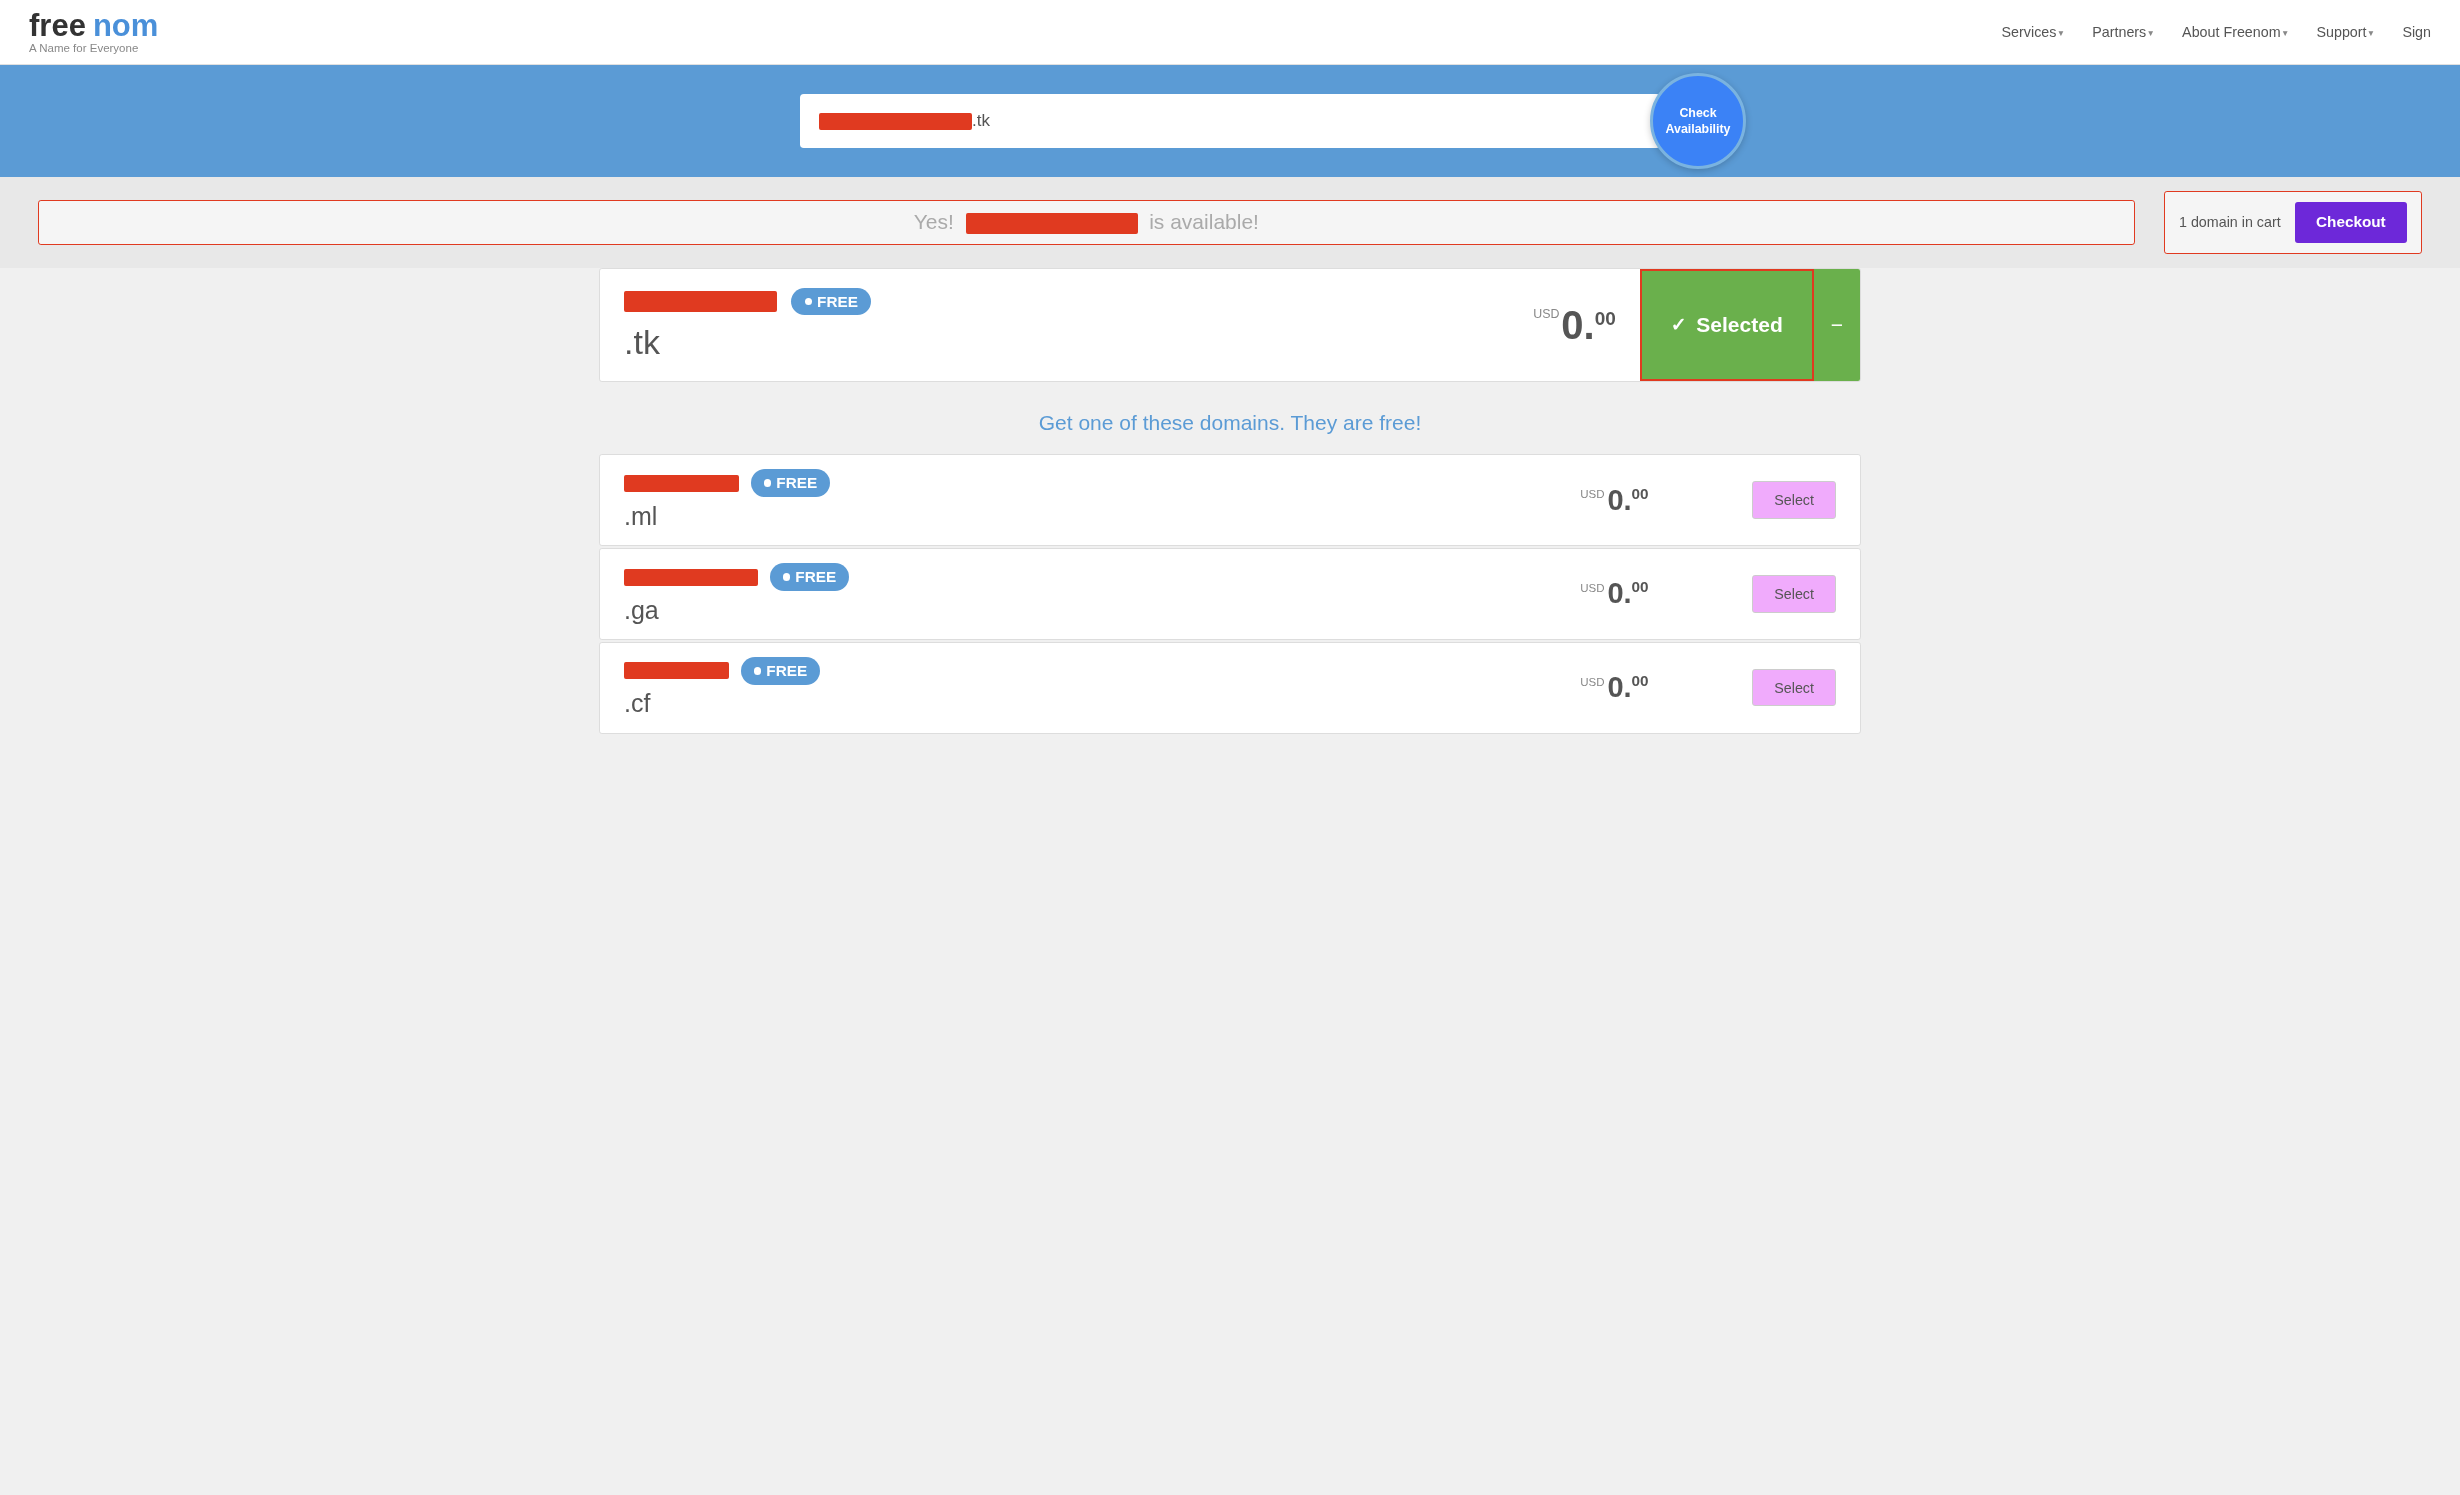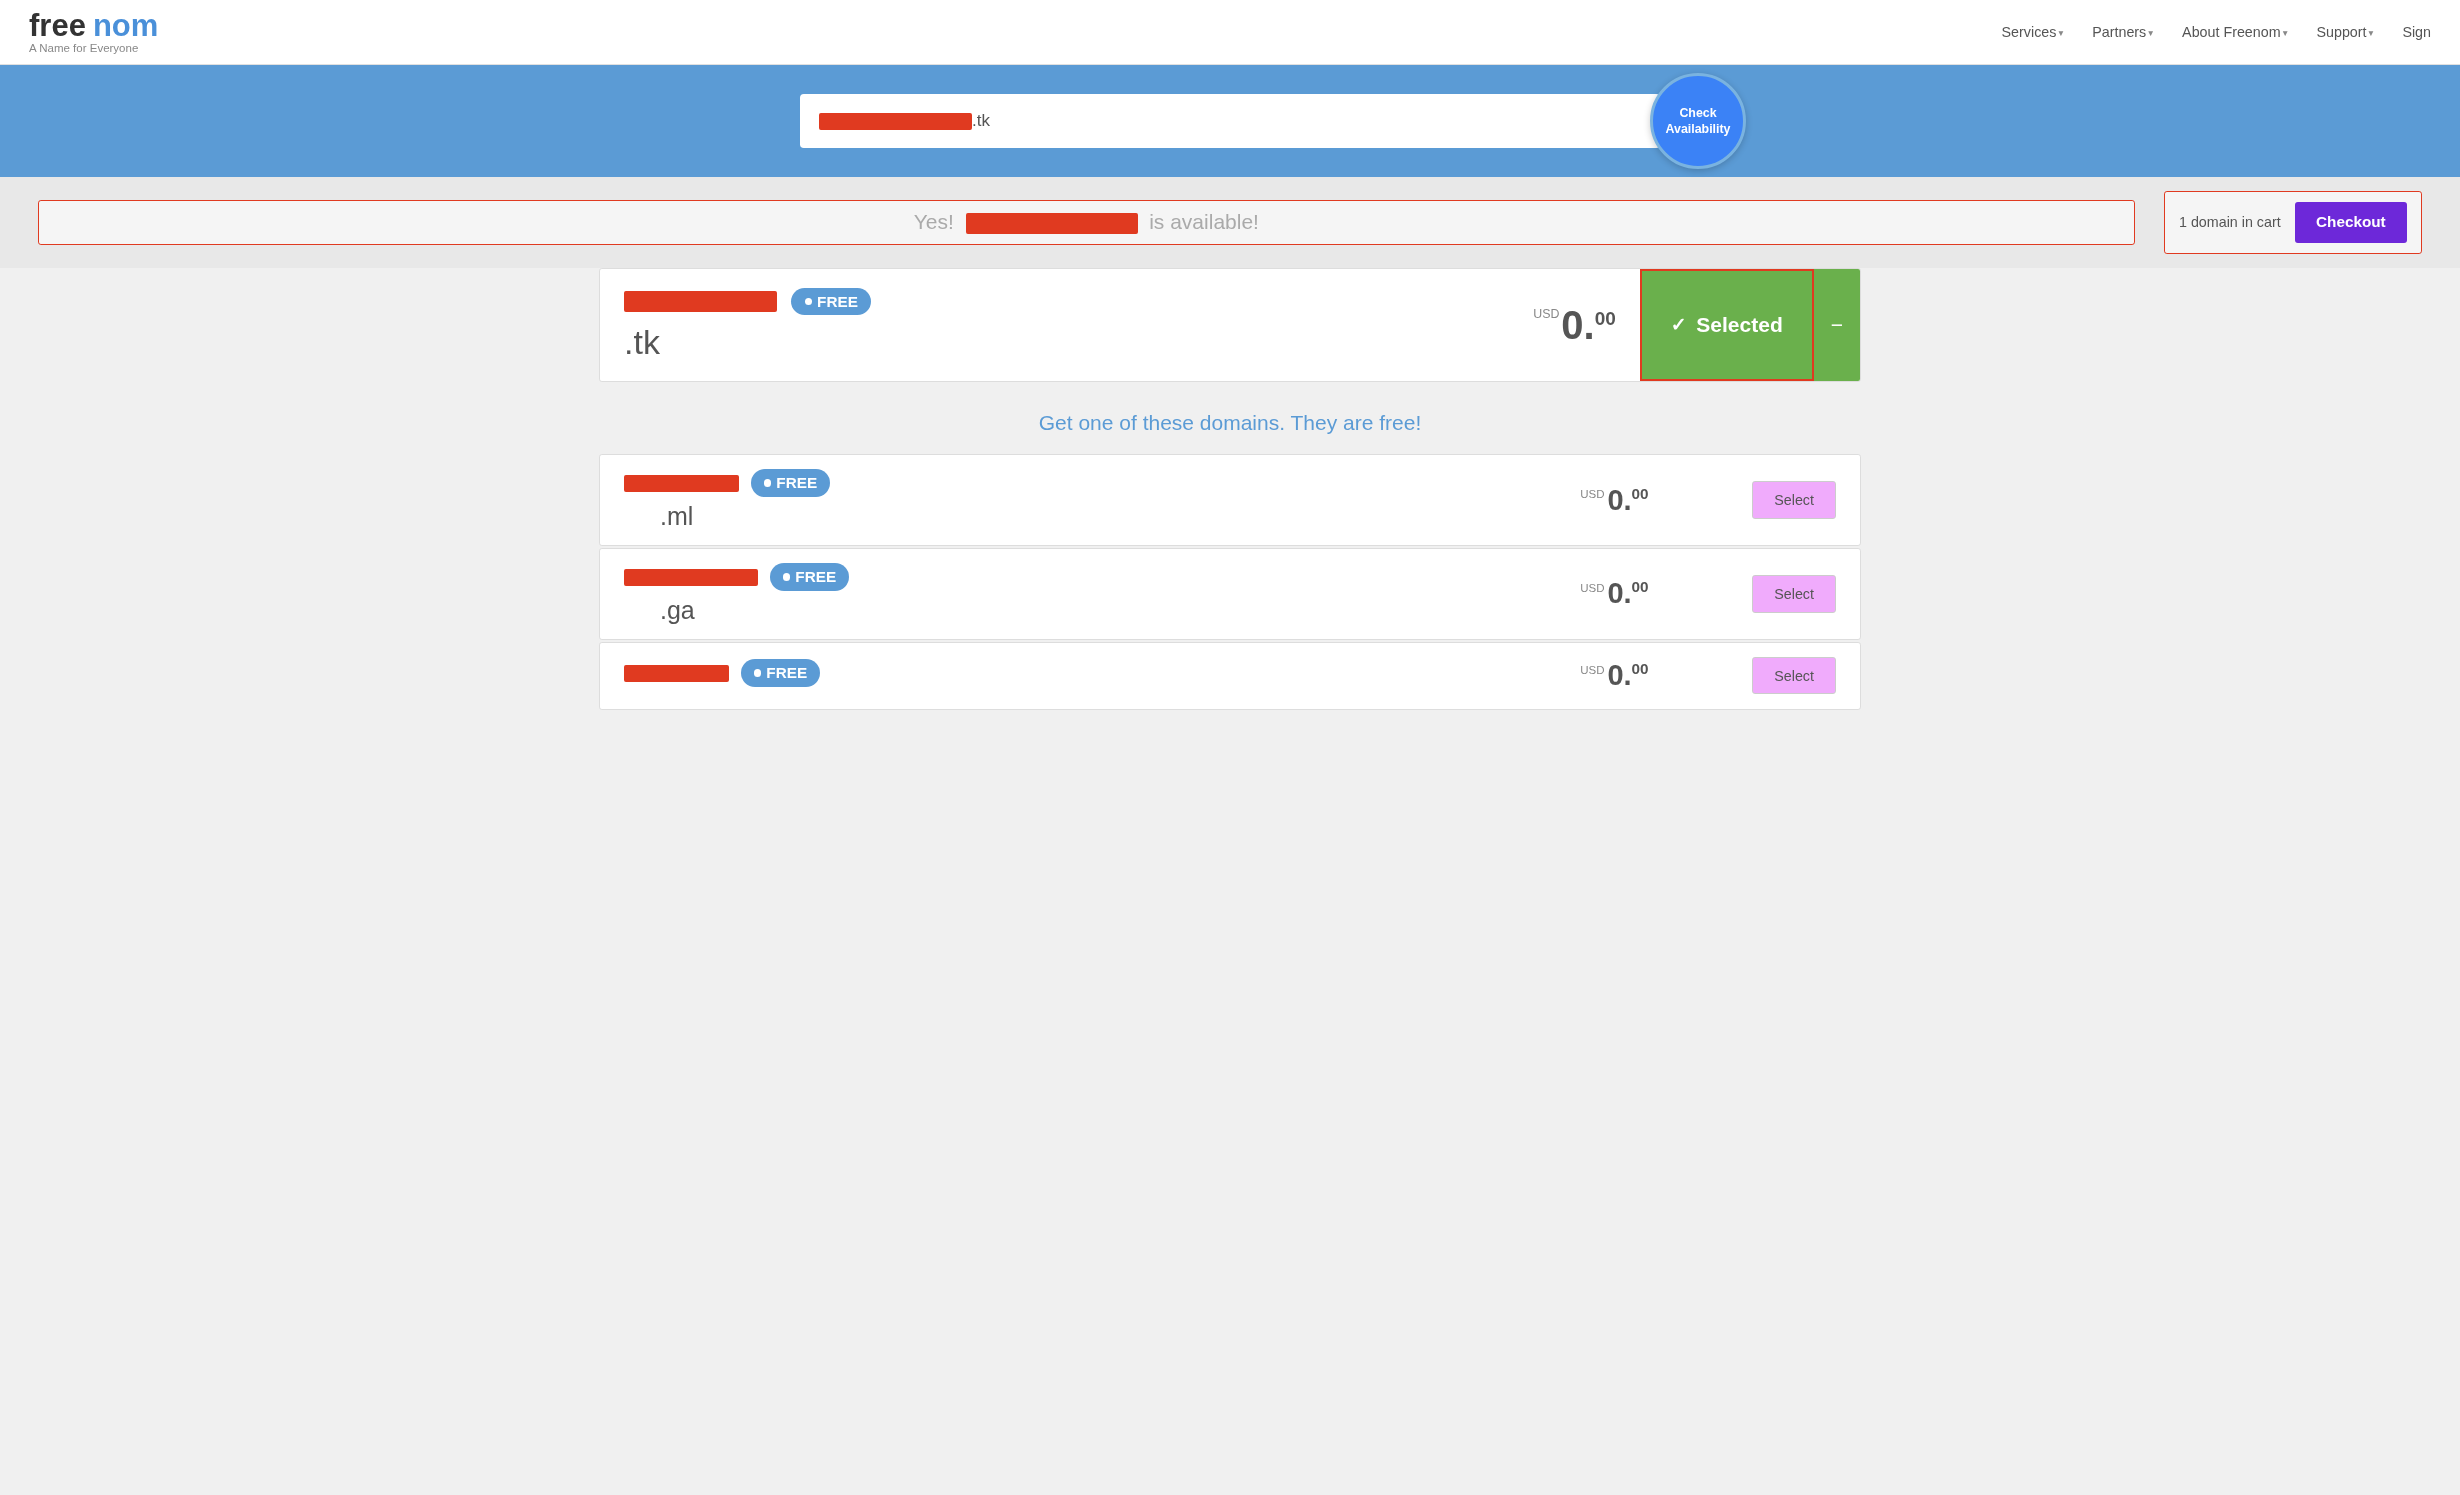--- a/index.html
+++ b/index.html
@@ -315,21 +315,20 @@
     }
     .domain-row-redacted {
       display: inline-block;
       background: #e03a20;
       height: 17px;
       border-radius: 1.9px;
     }
     .domain-row-tld {
       font-size: 25px;
       color: #555;
-      margin-left: 36px;
     }
     .domain-row-price {
       padding: 14.3px 24px;
       display: flex;
       align-items: center;
       min-width: 172px;
     }
     .price-block {
       display: flex;
       align-items: flex-start;
@@ -511,20 +510,21 @@
 
   <div class="domain-row">
     <div class="domain-row-info">
       <div class="domain-row-name">
         <span class="domain-row-redacted" style="width:105px;"></span>
         <span class="free-badge">
           <span class="free-badge-dot"></span>
           <span>FREE</span>
         </span>
       </div>
+      <div class="domain-row-tld">.cf</div>
     </div>
     <div class="domain-row-price">
       <div class="price-block">
         <span class="currency">USD</span>
         <span class="amount">
           <span>0.</span><span class="cents">00</span>
         </span>
       </div>
     </div>
     <div class="domain-row-action">

